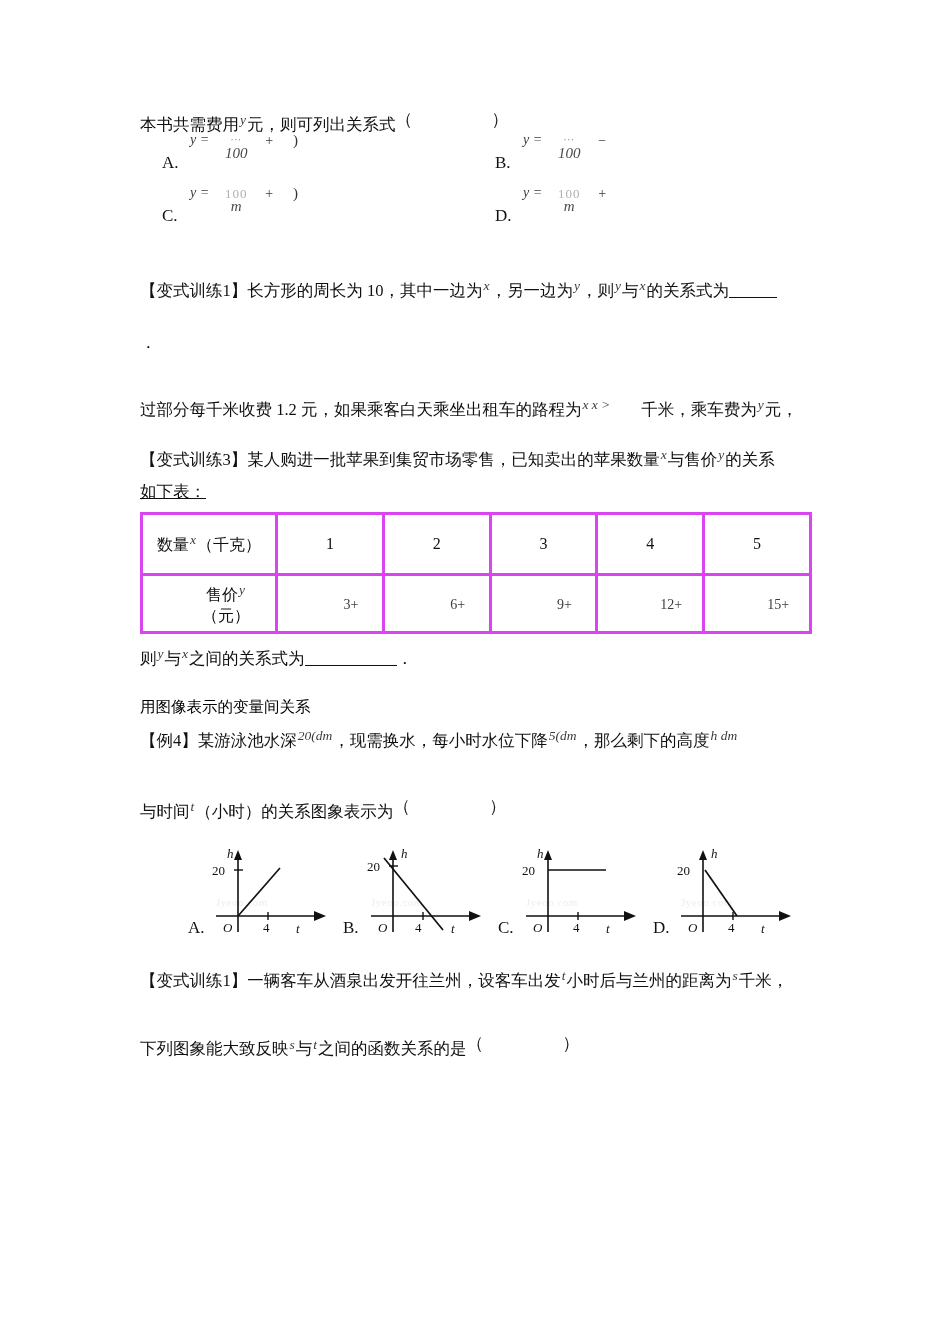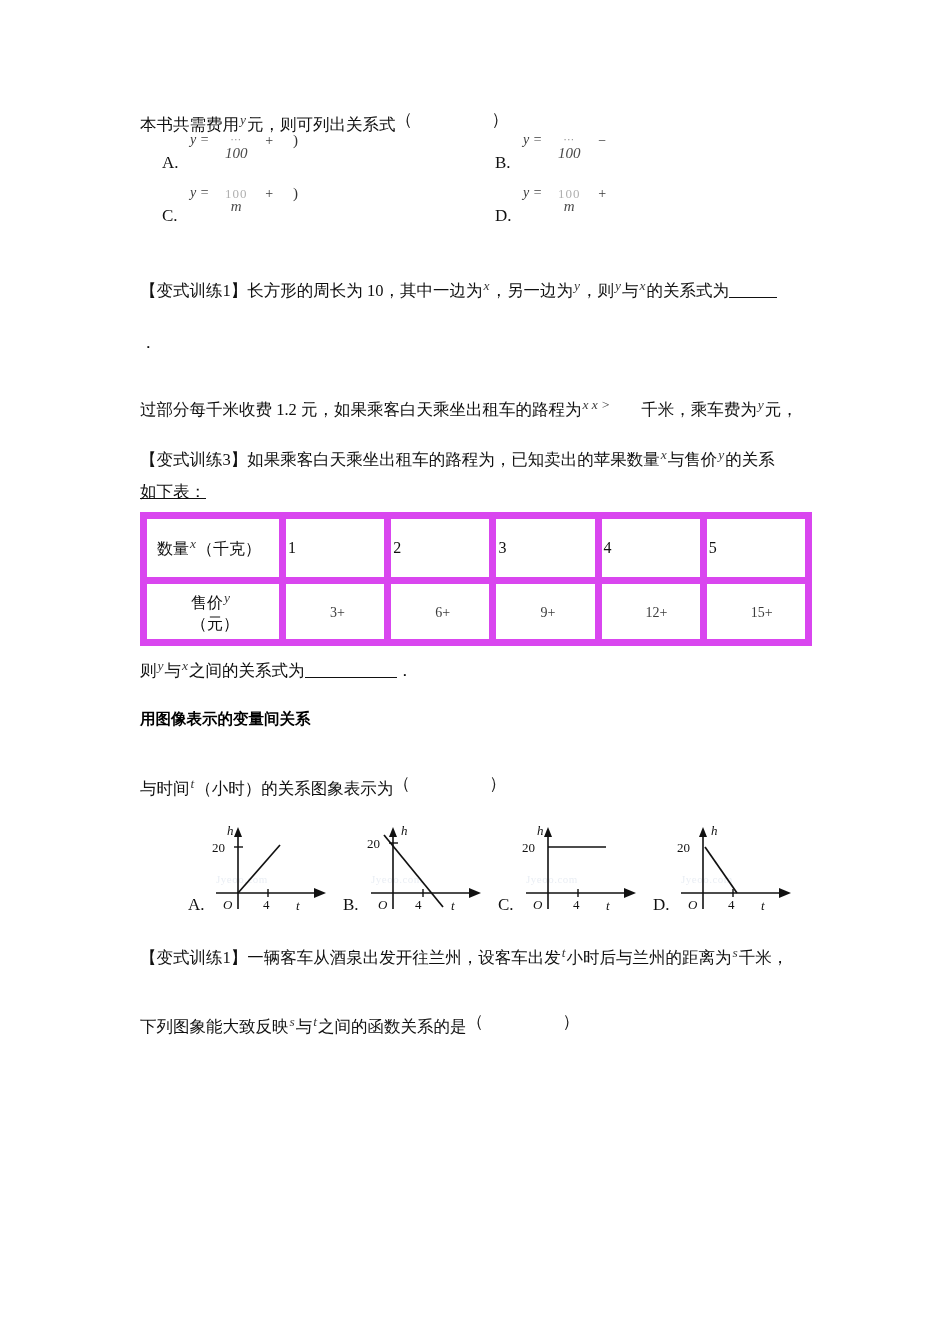--- a/index.html
+++ b/index.html
@@ -120,42 +120,42 @@
   }
 
   
   table.apple {
     border-collapse: collapse;
     width: 672px;
     margin-top: 8px;
     table-layout: fixed;
   }
   table.apple td {
-    border: 7px solid #d946ef;
-    text-align: left;
+    border: 3px solid #d946ef;
+    text-align: center;
     font-size: 16px;
     color: #101010;
     padding: 4px 2px;
   }
   table.apple td.hdr {
     width: 112px;
     line-height: 1.35;
     padding: 5px 10px;
   }
   table.apple tr.r1 td { height: 48px; vertical-align: middle; }
   table.apple tr.r2 td { height: 34px; vertical-align: middle; padding-left: 44px; }
   .cellval {
     font-size: 14px;
     color: #3c3c3c;
   }
 
   
   .sec-head {
     font-family: "DejaVu Sans", "Liberation Sans", sans-serif;
-    font-weight: bold;
+    font-weight: normal;
     font-size: 15.5px;
     color: #000;
     margin-top: 26px;
     margin-bottom: 8px;
   }
 
   
   .graphs {
     position: relative;
     height: 96px;
@@ -266,21 +266,21 @@
     <div class="line" style="margin-top:0;">
       <span>【变式训练1】</span><span>长方形的周长为 10，其中一边为</span><span class="var">x</span><span>，另一边为</span><span class="var">y</span><span>，则</span><span class="var">y</span><span>与</span><span class="var">x</span><span>的关系式为</span><span class="blank-ul" style="width:48px;"></span>
     </div>
     <div class="line" style="margin-top:28px;">．</div>
 
     <div class="line" style="margin-top:40px;">
       <span>过部分每千米收费 1.2 元，如果乘客白天乘坐出租车的路程为</span><span class="var">x x &gt;</span><span style="display:inline-block;width:30px;"></span><span>千米，乘车费为</span><span class="var">y</span><span>元，</span>
     </div>
 
     <div class="line" style="margin-top:24px;">
-      <span>【变式训练3】</span><span>如果乘客白天乘坐出租车的路程为，已知卖出的苹果数量</span><span class="var">x</span><span>与售价</span><span class="var">y</span><span>的关系</span>
+      <span>【变式训练3】</span><span>某人购进一批苹果到集贸市场零售，已知卖出的苹果数量</span><span class="var">x</span><span>与售价</span><span class="var">y</span><span>的关系</span>
     </div>
     <div class="line" style="margin-top:8px;text-decoration:underline;">如下表：</div>
 
     <table class="apple">
       <tbody>
         <tr class="r1">
           <td class="hdr"><span>数量</span><span class="var">x</span><span>（千克）</span></td>
           <td>1</td>
           <td>2</td>
           <td>3</td>
@@ -297,20 +297,23 @@
         </tr>
       </tbody>
     </table>
 
     <div class="line" style="margin-top:10px;">
       <span>则</span><span class="var">y</span><span>与</span><span class="var">x</span><span>之间的关系式为</span><span class="blank-ul" style="width:92px;"></span><span>．</span>
     </div>
 
     <div class="sec-head">用图像表示的变量间关系</div>
 
+    <div class="line">
+      <span>【例4】</span><span>某游泳池水深</span><span class="var">20(dm</span><span>，现需换水，每小时水位下降</span><span class="var">5(dm</span><span>，那么剩下的高度</span><span class="var">h dm</span>
+    </div>
     <div class="line" style="margin-top:42px;">
       <span>与时间</span><span class="var">t</span><span>（小时）的关系图象表示为</span><span class="paren-blank">（        ）</span>
     </div>
 
     <div class="graphs">
 
       <div class="graph-item" style="left:48px;">
         <span class="glabel">A.</span>
         <svg width="130" height="96" viewBox="0 0 130 96">
           <text class="wm" x="6" y="62">Jyeoo.com</text>

